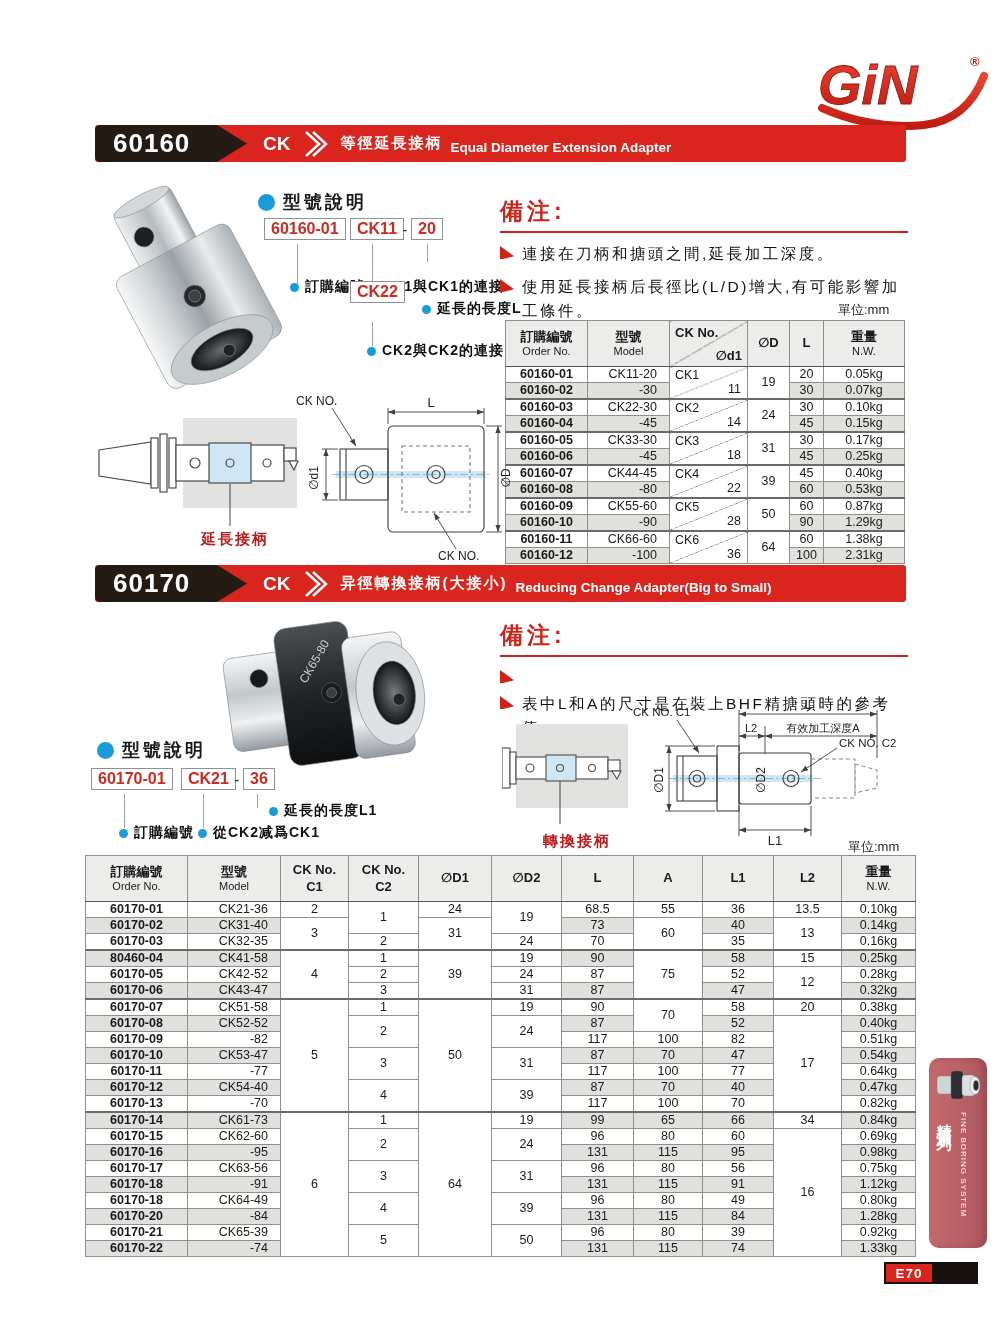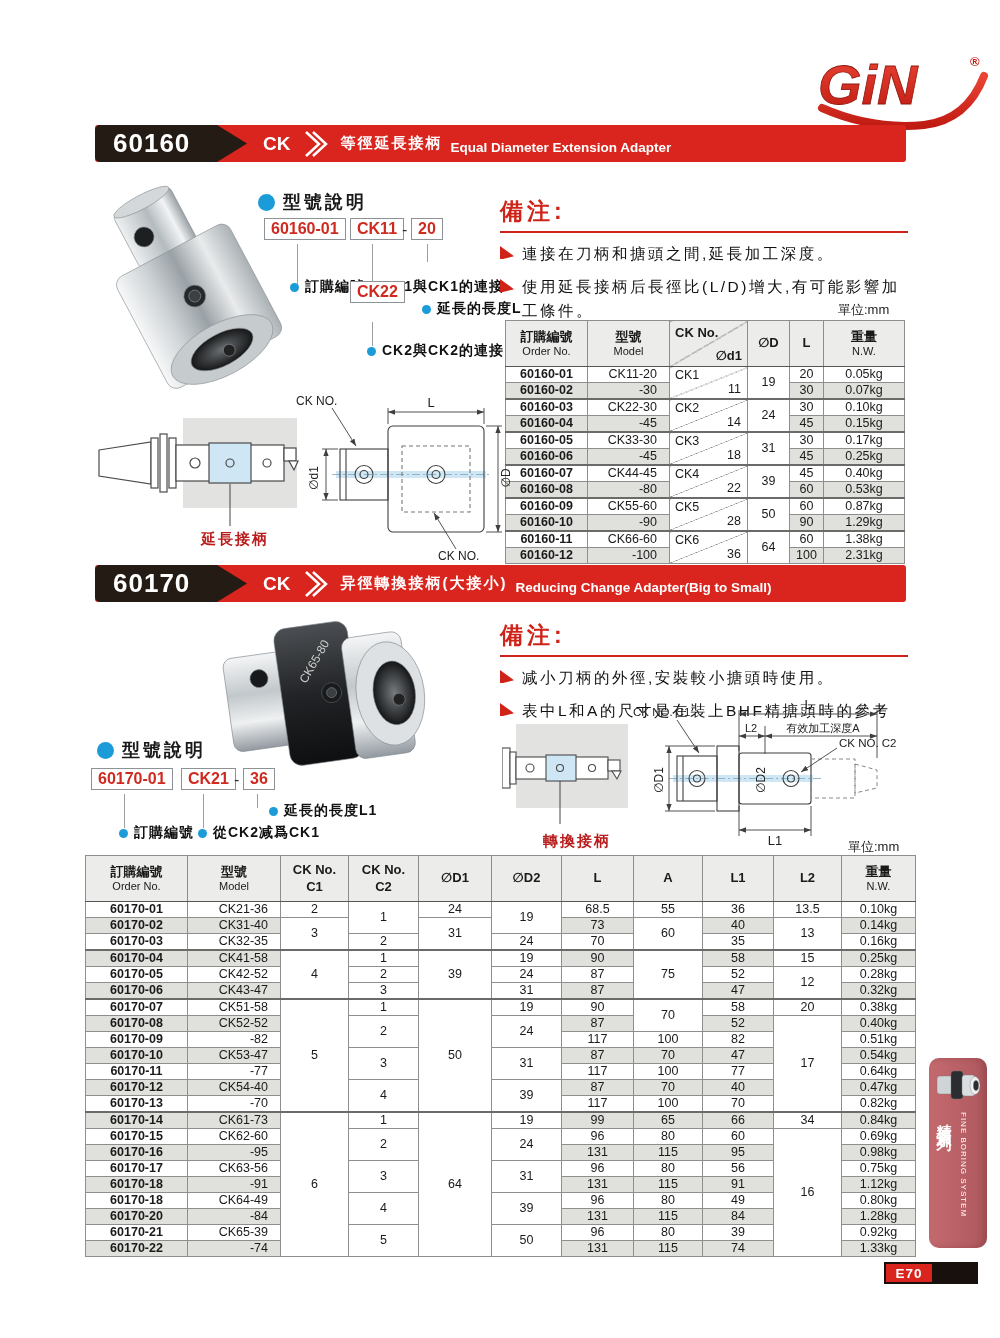--- a/index.html
+++ b/index.html
@@ -423,21 +423,20 @@
       <ellipse cx="184" cy="105" rx="21" ry="32" fill="url(#s2bore)"></ellipse>
       <circle cx="188" cy="112" r="6" fill="#222"></circle>
     </g>
     <text x="96" y="86" font-size="12" fill="#c9cdc9" transform="rotate(-60 96 86)">CK65-80</text>
   </svg>
 
   <div class="notes" id="notes2" style="top:620px;">
     <div class="nheading">備注:</div>
     <div class="nitem">
       <span class="tri"></span>
-      <span class="ntext">减小刀柄的外徑,安裝較小搪頭時使用。</span>
     </div>
     <div class="nitem">
       <span class="tri"></span>
       <span class="ntext">表中L和A的尺寸是在裝上BHF精搪頭時的參考值。</span>
     </div>
   </div>
 
   <div class="legend" style="left:85px;top:738px;width:320px;height:110px;">
     <div class="lg-head" style="left:12px;top:0;">
       <span class="lg-bigdot"></span>
@@ -615,21 +614,21 @@
         <tr>
           <td class="c0">60170-03</td>
           <td class="c1">CK32-35</td>
           <td class="w">2</td>
           <td class="w">24</td>
           <td class="">70</td>
           <td class="">35</td>
           <td class="">0.16kg</td>
         </tr>
         <tr class="gs">
-          <td class="c0 g">60170-04</td>
+          <td class="c0 g">80460-04</td>
           <td class="c1 g">CK41-58</td>
           <td rowspan="3" class="w">4</td>
           <td class="w">1</td>
           <td rowspan="3" class="w">39</td>
           <td class="w">19</td>
           <td class="g">90</td>
           <td rowspan="3" class="w">75</td>
           <td class="g">58</td>
           <td class="w">15</td>
           <td class="g">0.25kg</td>

